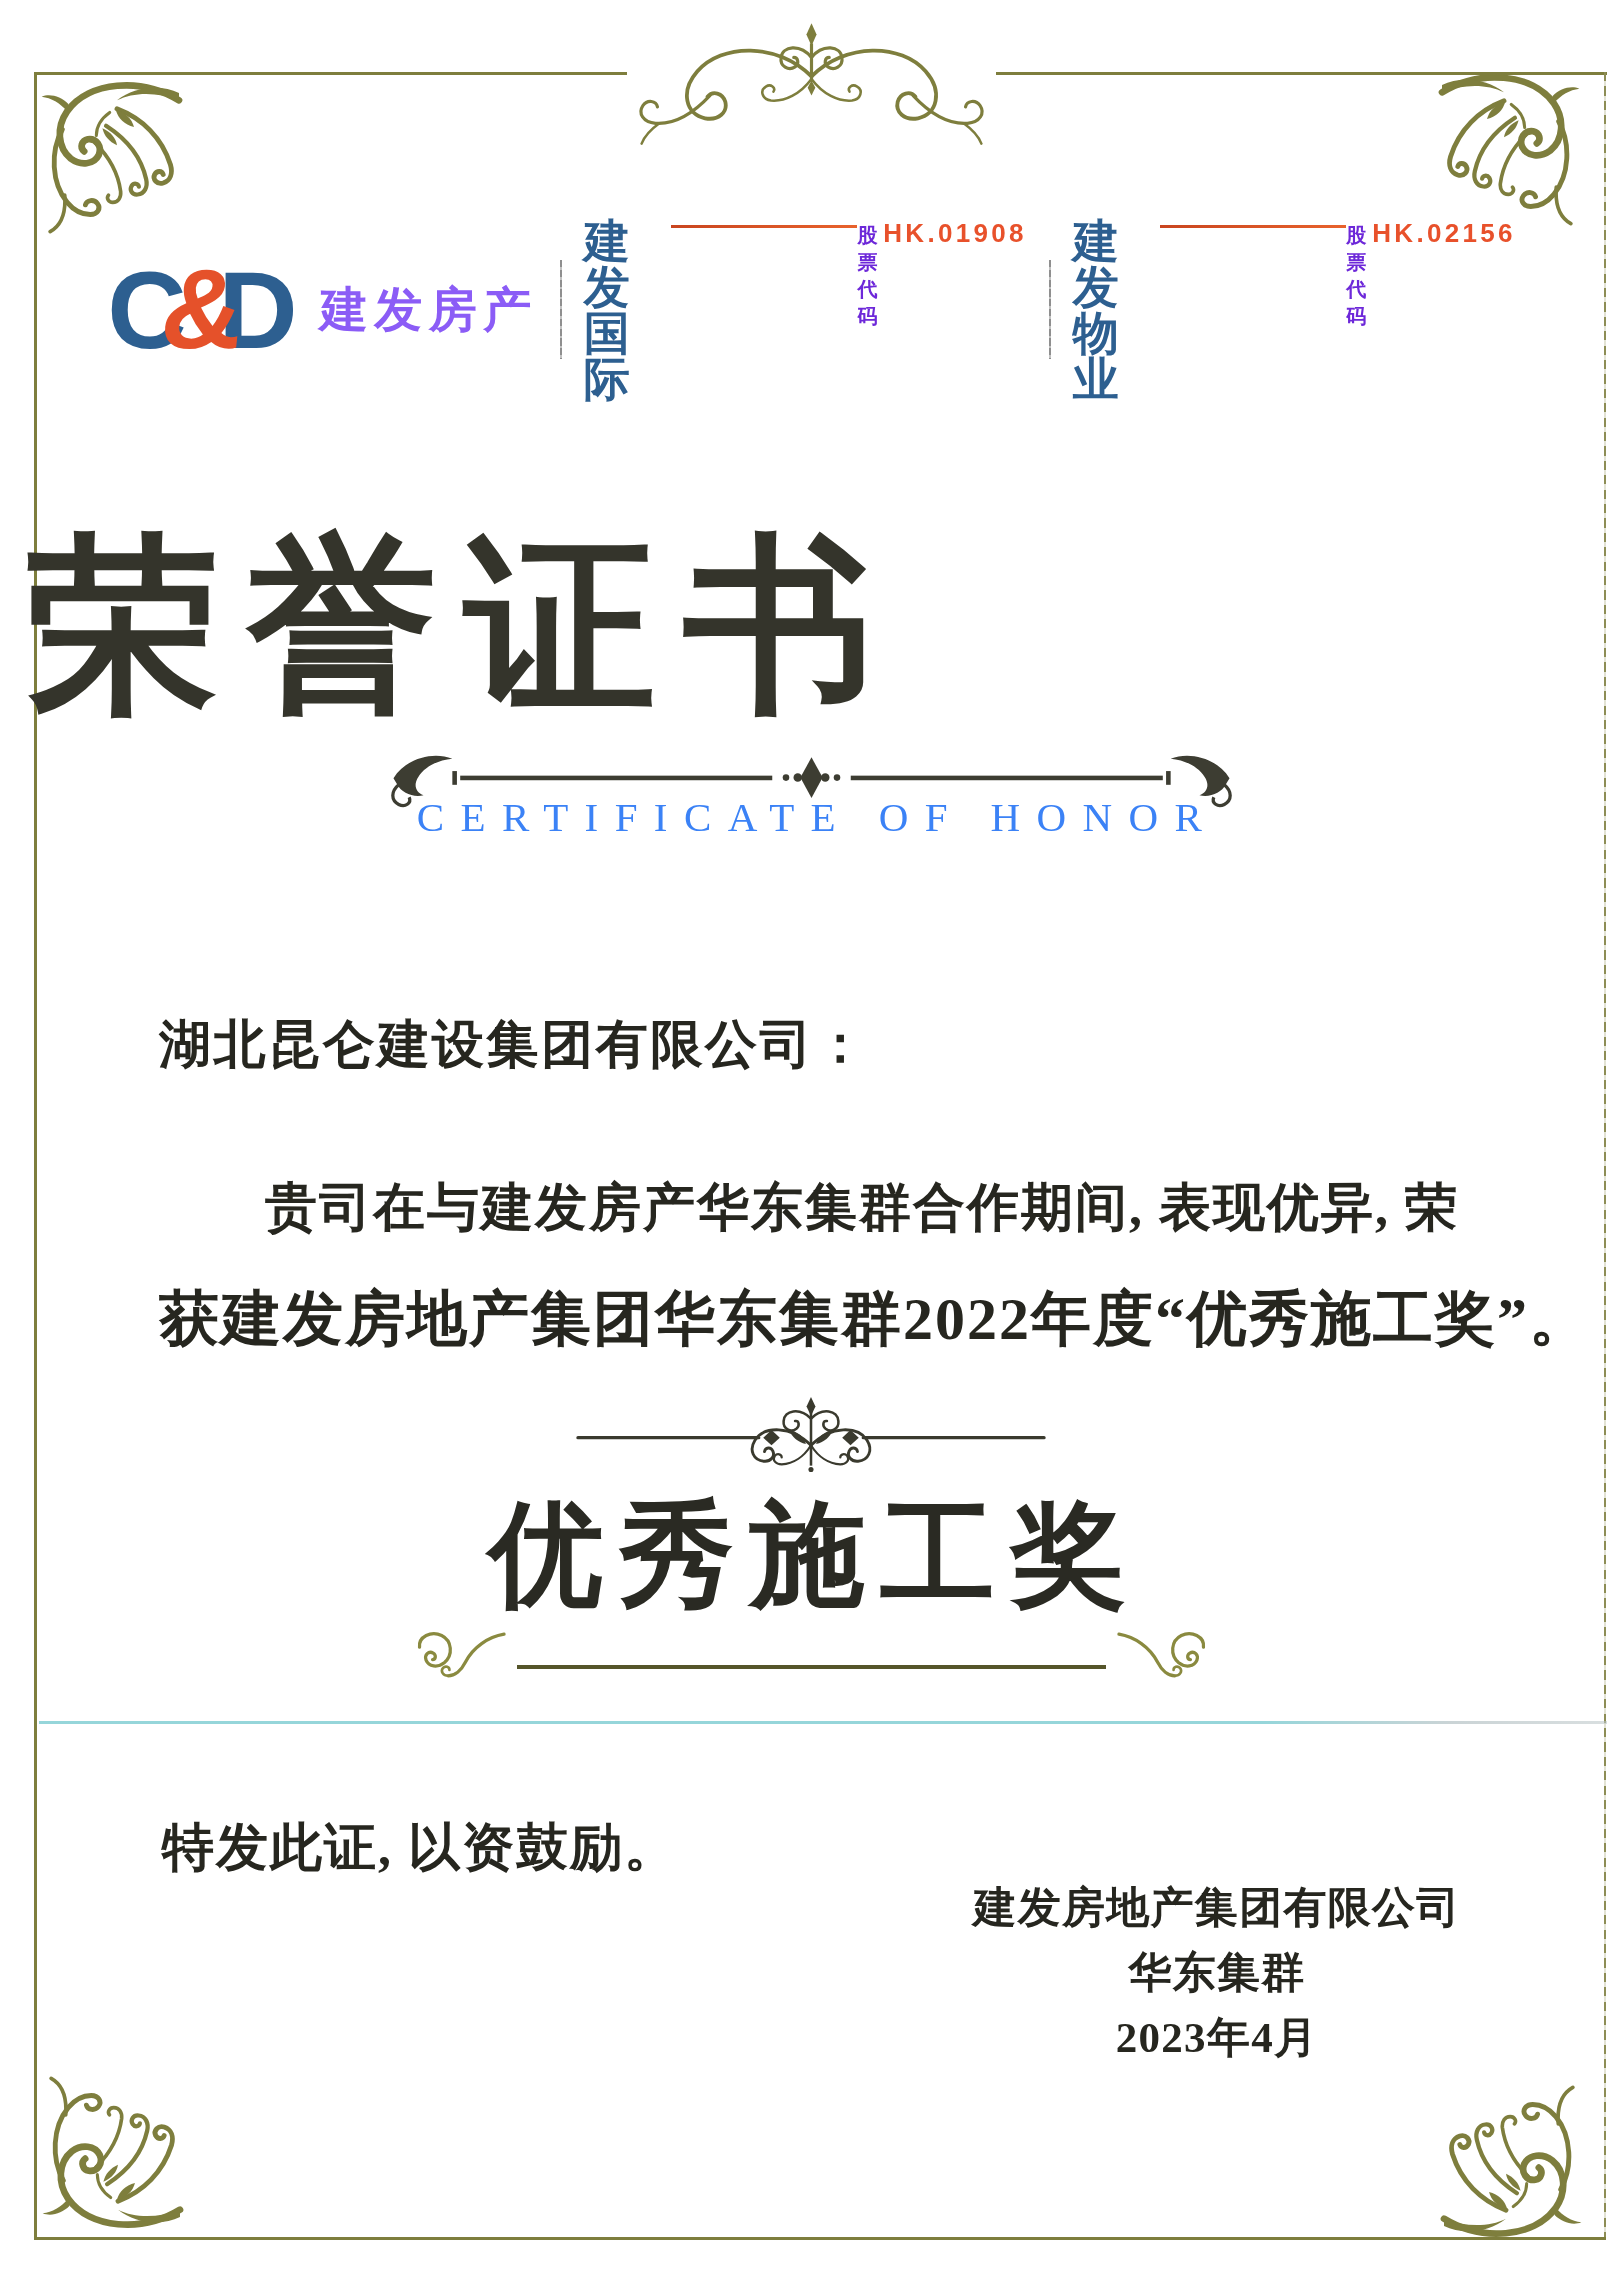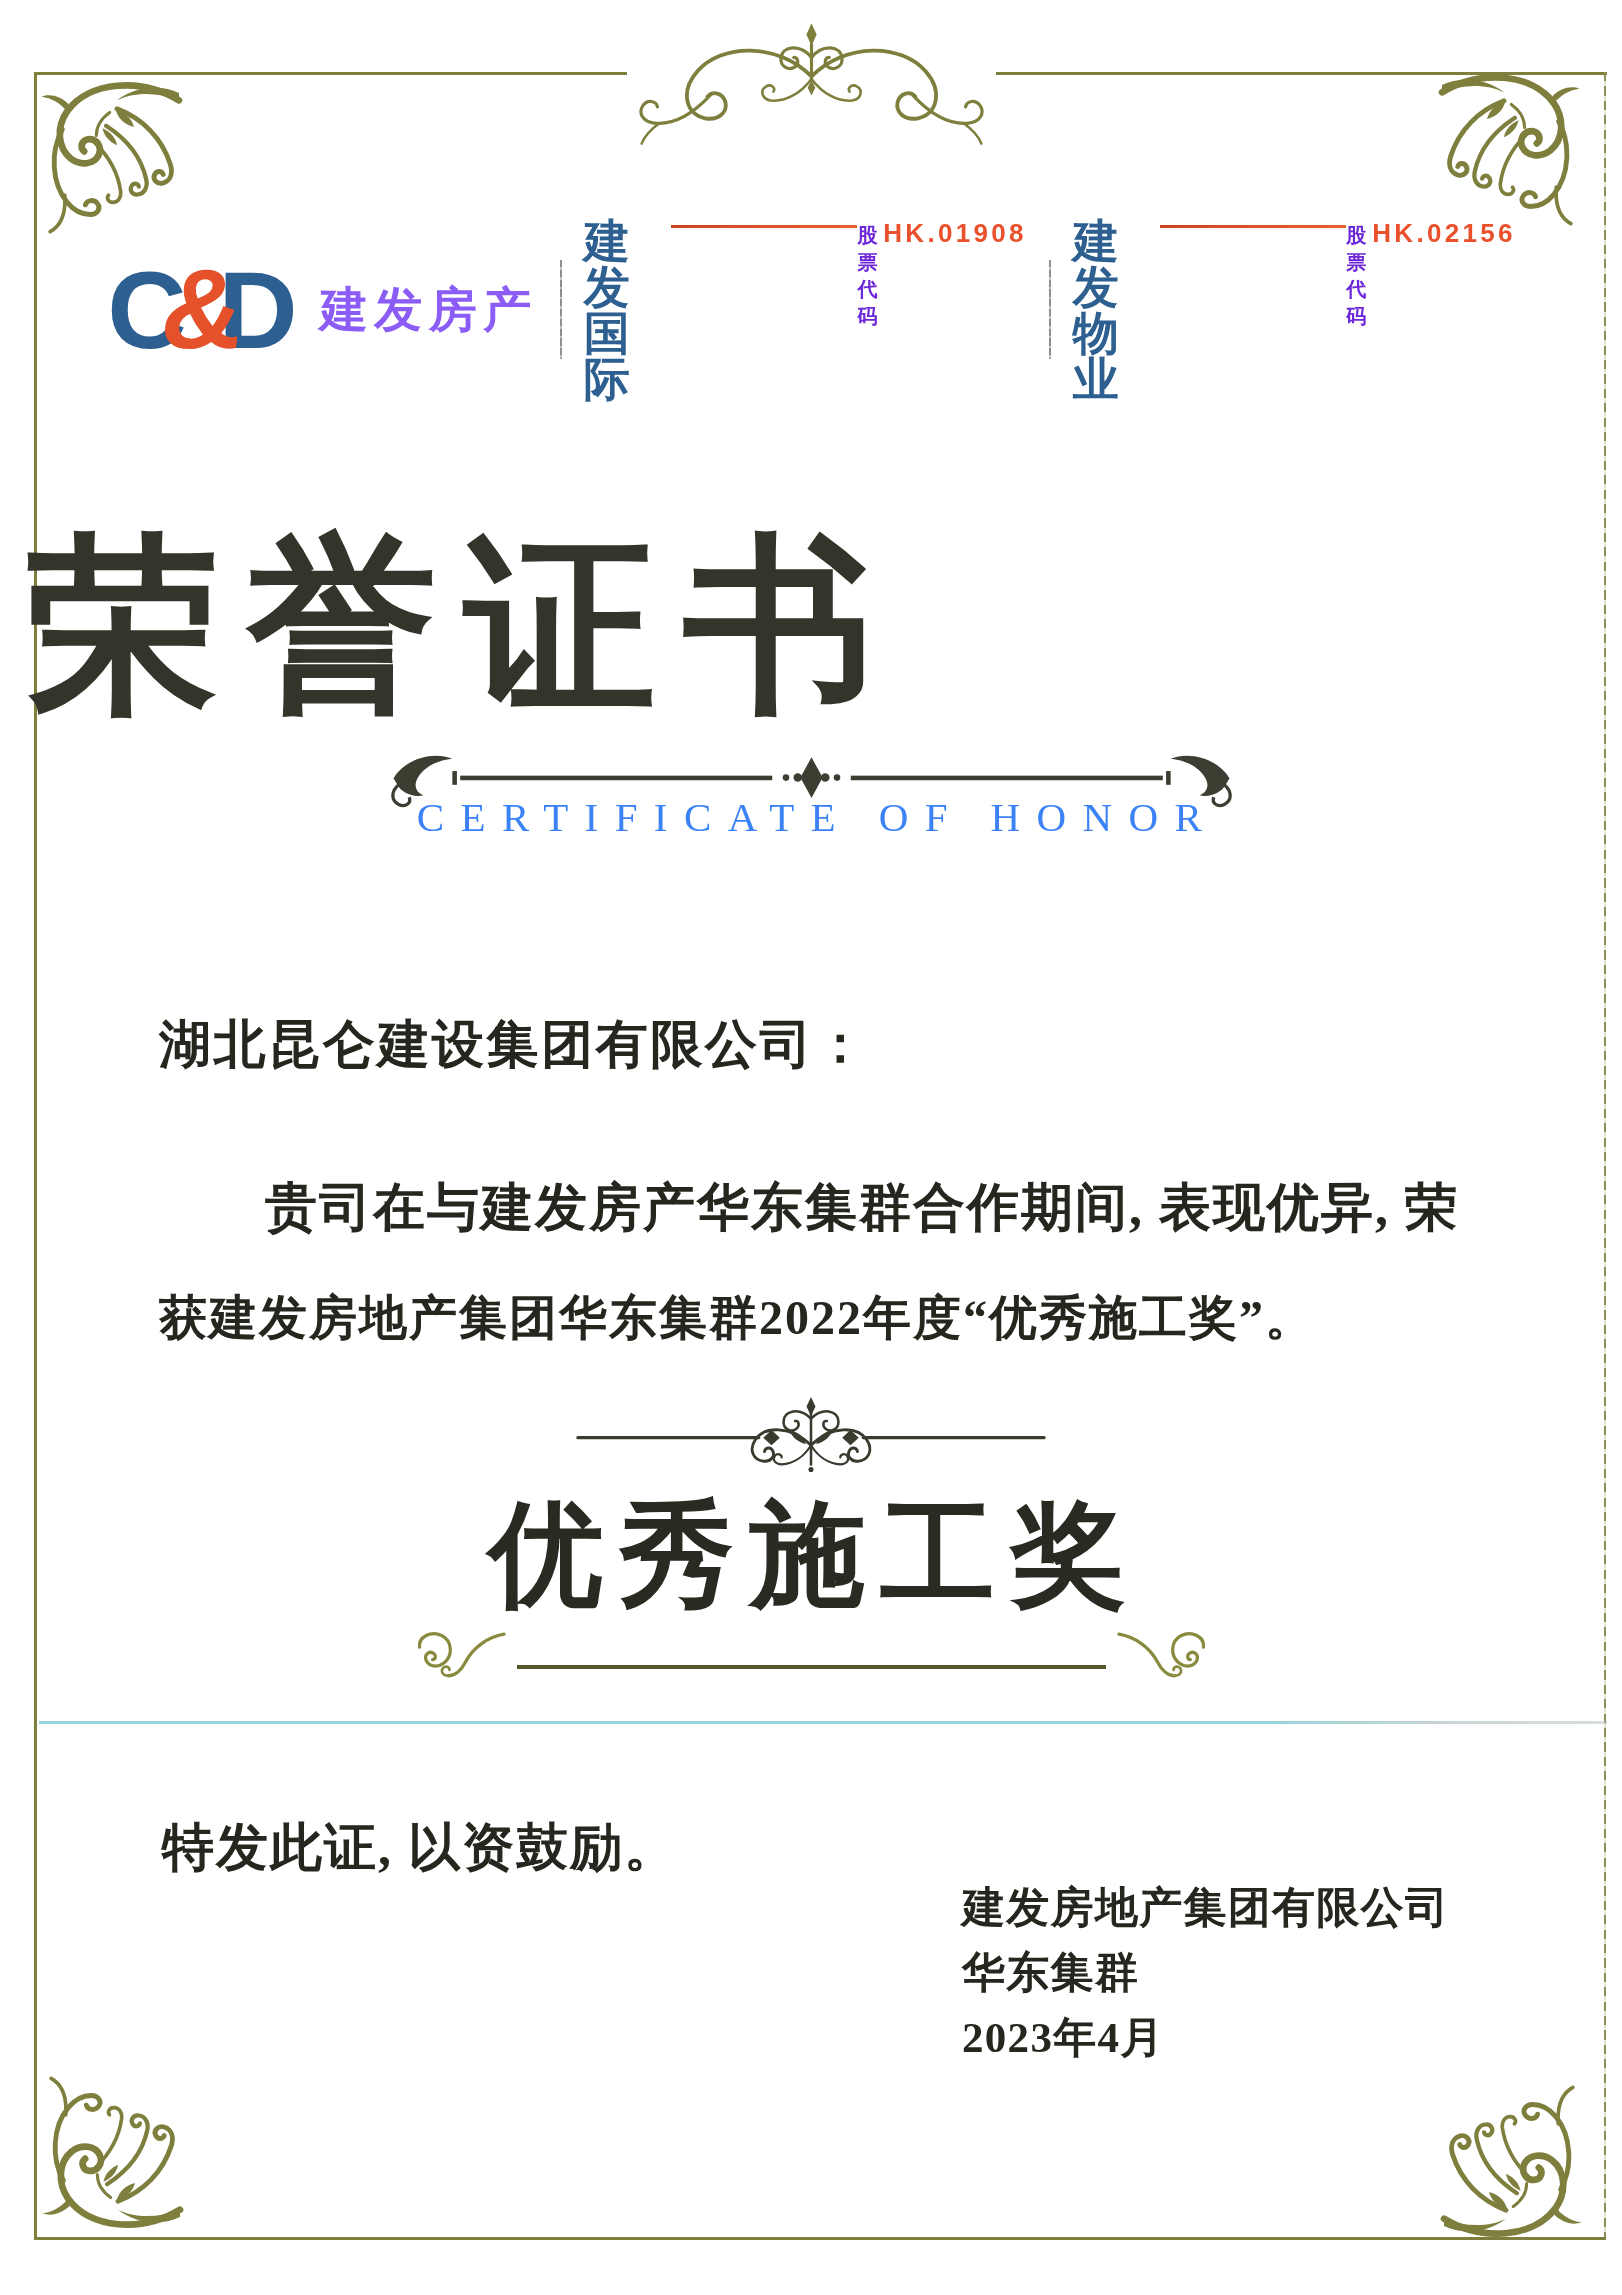--- a/index.html
+++ b/index.html
@@ -56,41 +56,41 @@
     box-sizing:border-box;line-height:1.05;}
   .title-en{position:absolute;left:0;top:793px;width:100%;text-align:center;
     font-size:41px;color:#3b82f6;letter-spacing:16.4px;padding-left:12px;box-sizing:border-box;}
 
   .divider1{position:absolute;left:383px;top:739px;width:857px;height:72px;}
   .divider1 svg{width:100%;height:100%;}
 
   
   .recipient{position:absolute;left:159px;top:1010px;font-size:52px;font-weight:bold;color:#26261f;letter-spacing:2.6px;}
   .body-line1{position:absolute;left:265px;top:1173px;font-size:52px;font-weight:bold;color:#26261f;letter-spacing:2px;}
-  .body-line2{position:absolute;left:159px;top:1279px;font-size:48px;font-weight:bold;color:#26261f;letter-spacing:2px;margin-top:7px;}
+  .body-line2{position:absolute;left:159px;top:1279px;font-size:60px;font-weight:bold;color:#26261f;letter-spacing:2px;}
 
   
   .divider2{position:absolute;left:569px;top:1389px;width:484px;height:96px;}
   .divider2 svg{width:100%;height:100%;}
   .award-name{position:absolute;left:0;top:1478px;width:100%;text-align:center;
     font-size:115px;font-weight:bold;color:#2a2a23;letter-spacing:15.7px;padding-left:7px;box-sizing:border-box;}
   .divider3{position:absolute;left:407px;top:1627px;width:809px;height:68px;
     display:flex;align-items:center;justify-content:center;}
   .d3-orn{width:105px;height:65px;flex:none;}
   .d3-orn svg{width:100%;height:100%;}
   .d3-orn.right{transform:scaleX(-1);}
   .d3-line{width:589px;height:3.3px;background:#55552a;margin:0 3.9px;margin-top:11.8px;flex:none;}
 
   
   .scan-line{position:absolute;left:39px;top:1721px;width:1568px;height:2.6px;opacity:.55;
     background:linear-gradient(to right,#3fb4bc 0 78%,#9fb0b4 90%,#b9c4c6);}
 
   
   .closing{position:absolute;left:162px;top:1813px;font-size:52px;font-weight:bold;color:#26261f;letter-spacing:2px;}
-  .signature{position:absolute;left:962px;top:1875px;width:510px;text-align:left;
+  .signature{position:absolute;left:962px;top:1875px;width:510px;text-align:center;
     font-size:43px;font-weight:bold;color:#26261f;line-height:65px;letter-spacing:1.3px;}
 </style>
 </head>
 <body>
 
 <div class="b-line b-top-l"></div>
 <div class="b-line b-top-r"></div>
 <div class="b-line b-left"></div>
 <div class="b-line b-right"></div>
 <div class="b-line b-bottom"></div>

